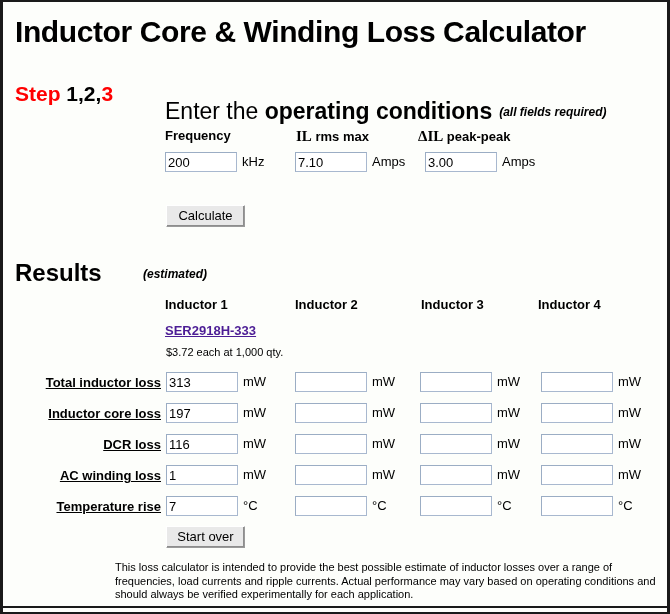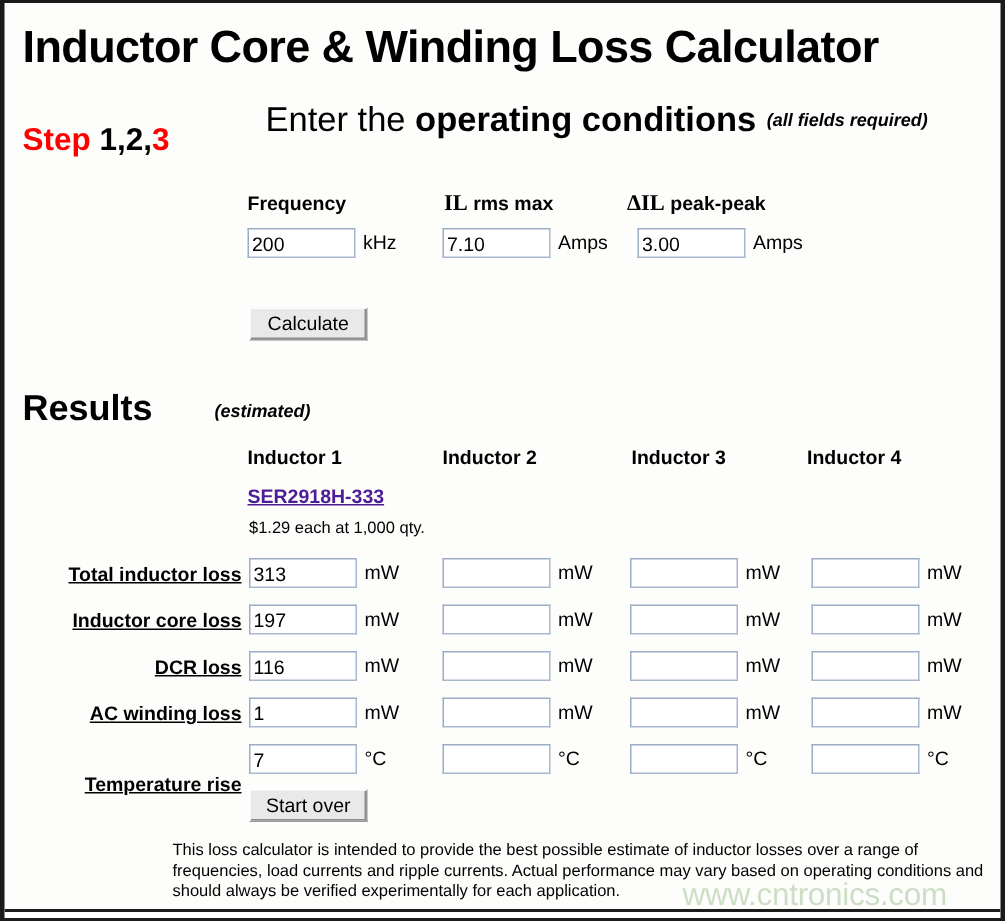--- a/index.html
+++ b/index.html
@@ -59,23 +59,22 @@
     color: #000000;
   }
   .step-nums-red {
     font-size: 21px;
     font-weight: bold;
     color: #ff0000;
   }
   .enter-line {
     position: absolute;
     left: 162px;
-    top: 64px;
-    white-space: nowrap;
-    margin-left: 12px;
+    top: 96px;
+    white-space: nowrap;
   }
   .enter-light {
     font-size: 23px;
     font-weight: normal;
     color: #000000;
   }
   .enter-bold {
     font-size: 23px;
     font-weight: bold;
     color: #000000;
@@ -261,21 +260,21 @@
 
   <div class="results-title">Results</div>
   <div class="results-note">(estimated)</div>
 
   <div class="colhead" style="left:162px;">Inductor 1</div>
   <div class="colhead" style="left:292px;">Inductor 2</div>
   <div class="colhead" style="left:418px;">Inductor 3</div>
   <div class="colhead" style="left:535px;">Inductor 4</div>
 
   <div class="partnum">SER2918H-333</div>
-  <div class="price">$1.29 each at 1,000 qty.</div>
+  <div class="price">$3.72 each at 1,000 qty.</div>
 
   <div class="rowlabel" style="left:18px; top:373px;">Total inductor loss</div>
   <div class="inputbox" style="left:163px; top:370px; width:72px;">313</div>
   <div class="unit" style="left:240px; top:372px;">mW</div>
   <div class="inputbox" style="left:292px; top:370px; width:72px;"></div>
   <div class="unit" style="left:369px; top:372px;">mW</div>
   <div class="inputbox" style="left:417px; top:370px; width:72px;"></div>
   <div class="unit" style="left:494px; top:372px;">mW</div>
   <div class="inputbox" style="left:538px; top:370px; width:72px;"></div>
   <div class="unit" style="left:615px; top:372px;">mW</div>
@@ -303,30 +302,29 @@
   <div class="rowlabel" style="left:18px; top:466px;">AC winding loss</div>
   <div class="inputbox" style="left:163px; top:463px; width:72px;">1</div>
   <div class="unit" style="left:240px; top:465px;">mW</div>
   <div class="inputbox" style="left:292px; top:463px; width:72px;"></div>
   <div class="unit" style="left:369px; top:465px;">mW</div>
   <div class="inputbox" style="left:417px; top:463px; width:72px;"></div>
   <div class="unit" style="left:494px; top:465px;">mW</div>
   <div class="inputbox" style="left:538px; top:463px; width:72px;"></div>
   <div class="unit" style="left:615px; top:465px;">mW</div>
 
-  <div class="rowlabel" style="left:18px; top:497px;margin-top:16px;">Temperature rise</div>
+  <div class="rowlabel" style="left:18px; top:497px;">Temperature rise</div>
   <div class="inputbox" style="left:163px; top:494px; width:72px;">7</div>
   <div class="unit" style="left:240px; top:496px;">°C</div>
   <div class="inputbox" style="left:292px; top:494px; width:72px;"></div>
   <div class="unit" style="left:369px; top:496px;">°C</div>
   <div class="inputbox" style="left:417px; top:494px; width:72px;"></div>
   <div class="unit" style="left:494px; top:496px;">°C</div>
   <div class="inputbox" style="left:538px; top:494px; width:72px;"></div>
   <div class="unit" style="left:615px; top:496px;">°C</div>
 
   <div class="btn" style="left:163px; top:524px; width:79px; height:22px;">Start over</div>
 
   <div class="disclaimer">This loss calculator is intended to provide the best possible estimate of inductor losses over a range of frequencies, load currents and ripple currents. Actual performance may vary based on operating conditions and should always be verified experimentally for each application.</div>
-  <div class="watermark">www.cntronics.com</div>
   <div class="footer-rule"></div>
 
 </div>
 </div>
 
 </body></html>

